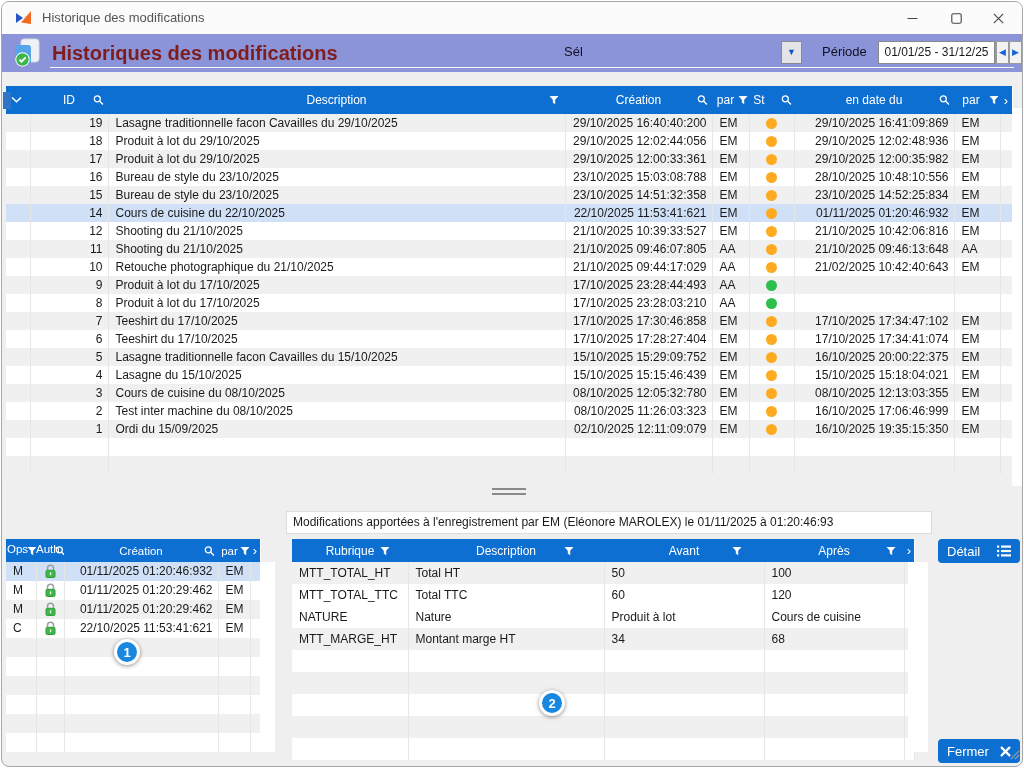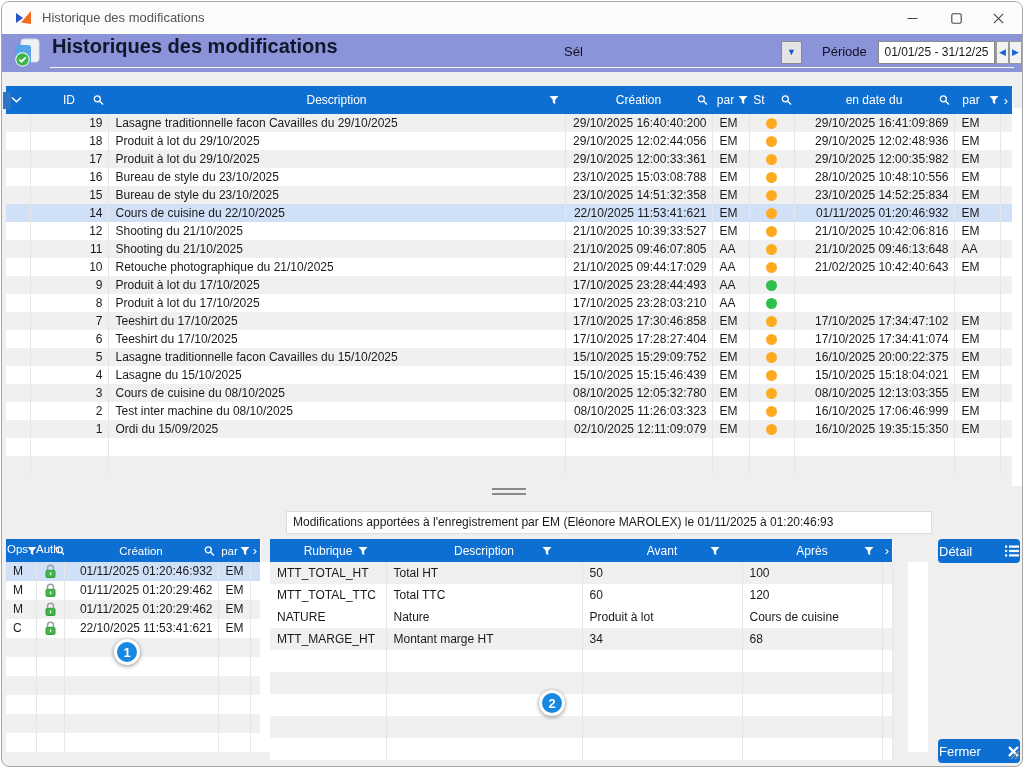--- a/index.html
+++ b/index.html
@@ -11,21 +11,21 @@
        border:1px solid #a8a8a8;border-radius:8px;overflow:hidden;}
   
   #titlebar{position:absolute;left:0;top:0;right:0;height:32px;background:#fbfbfb;}
   #app-icon{position:absolute;left:13px;top:8px;width:18px;height:16px;}
   #title-text{position:absolute;left:40px;top:0;height:32px;line-height:32px;font-size:13px;color:#555;}
   .winctl{position:absolute;top:0;width:44px;height:32px;display:flex;align-items:center;justify-content:center;cursor:default;}
   #btn-min{right:88px;} #btn-max{right:44px;} #btn-close{right:2px;}
   
   #banner{position:absolute;left:0;top:32px;right:0;height:38px;background:#8b94d9;}
   #banner-icon{position:absolute;left:8px;top:2px;}
-  #banner-title{position:absolute;left:50px;top:1px;font-size:20px;font-weight:bold;color:#0f172a;}
+  #banner-title{position:absolute;left:50px;top:8px;font-size:20px;font-weight:bold;color:#7f1d1d;}
   #banner-underline{position:absolute;left:48px;right:8px;bottom:4px;height:0;border-top:1px solid rgba(255,255,255,.92);}
   .blabel{position:absolute;top:10px;font-size:13px;color:#101020;}
   #sel-label{left:562px;}
   #sel-combo{position:absolute;left:586px;top:7px;width:192px;height:23px;background:#fff;border:1px solid #8a8a8a;
              font-size:12px;line-height:21px;padding-left:6px;}
   #sel-combo-btn{position:absolute;left:779px;top:7px;width:21px;height:23px;background:#e4e4e6;border:1px solid #8a8a8a;
                  color:#1255c8;font-size:9px;text-align:center;line-height:21px;}
   #periode-label{left:820px;}
   #periode-field{position:absolute;left:876px;top:7px;width:117px;height:23px;background:#fff;border:1px solid #8a8a8a;
                  font-size:12px;line-height:21px;text-align:center;}
@@ -55,27 +55,27 @@
   
   #splitter{position:absolute;left:490px;top:486px;width:34px;height:7px;border-top:2px solid #8a8a8a;border-bottom:2px solid #8a8a8a;}
   
   #ops-grid{position:absolute;left:4px;top:537px;width:254px;}
   #ops-grid th{height:23px;font-size:11.5px;}
   #ops-grid td{height:19px;line-height:19px;}
   #ops-scroll{position:absolute;left:258px;top:560px;width:15px;height:190px;background:#fff;}
   
   #info-box{position:absolute;left:284px;top:509px;width:646px;height:23px;background:#fff;border:1px solid #dcdcdc;
             font-size:12px;line-height:21px;padding-left:6px;overflow:hidden;white-space:nowrap;}
-  #detail-grid{position:absolute;left:268px;top:537px;width:622px;}
+  #detail-grid{position:absolute;left:290px;top:537px;width:622px;}
   #detail-grid th{height:23px;}
   #detail-grid td{height:22px;line-height:19px;}
   #detail-scroll{position:absolute;left:906px;top:560px;width:20px;height:190px;background:#fff;}
   
   .blue-btn{position:absolute;left:936px;width:82px;height:24px;background:#0e6fd2;border-radius:4px;color:#fff;
-            font-size:13px;display:flex;align-items:center;justify-content:space-between;padding:0 1px;cursor:default;}
+            font-size:13px;display:flex;align-items:center;justify-content:space-between;padding:0 9px;cursor:default;}
   #btn-detail{top:537px;} #btn-fermer{top:737px;}
   
   .badge{position:absolute;width:26px;height:26px;border-radius:50%;background:#1787e0;border:3px solid #fff;
          box-shadow:0 1px 4px rgba(0,0,0,.45);color:#fff;font-size:13px;font-weight:bold;
          display:flex;align-items:center;justify-content:center;}
   #badge-1{left:112px;top:637px;}
   #badge-2{left:537px;top:688px;}
   #grip{position:absolute;right:2px;bottom:2px;}
 </style>
 </head>

